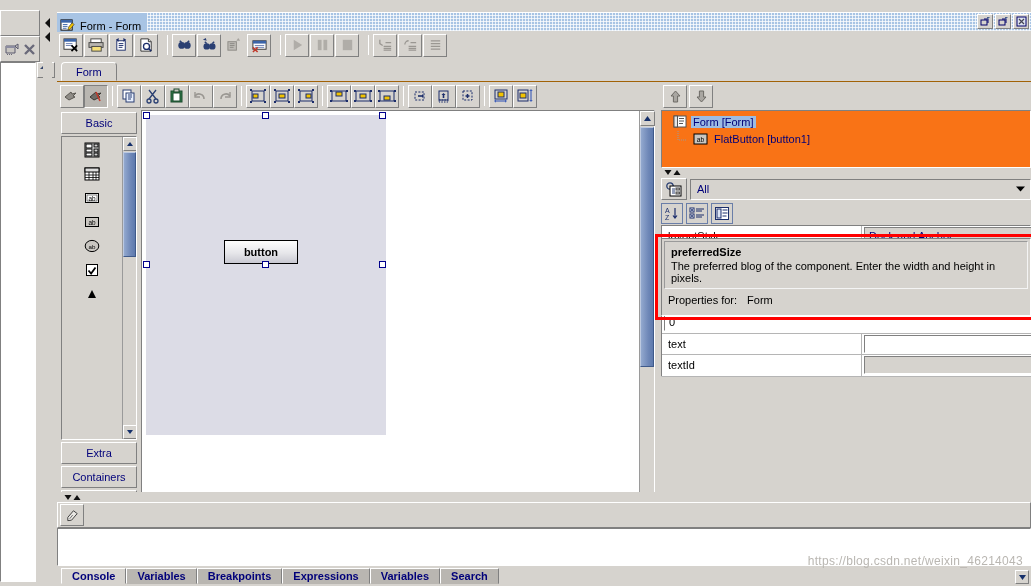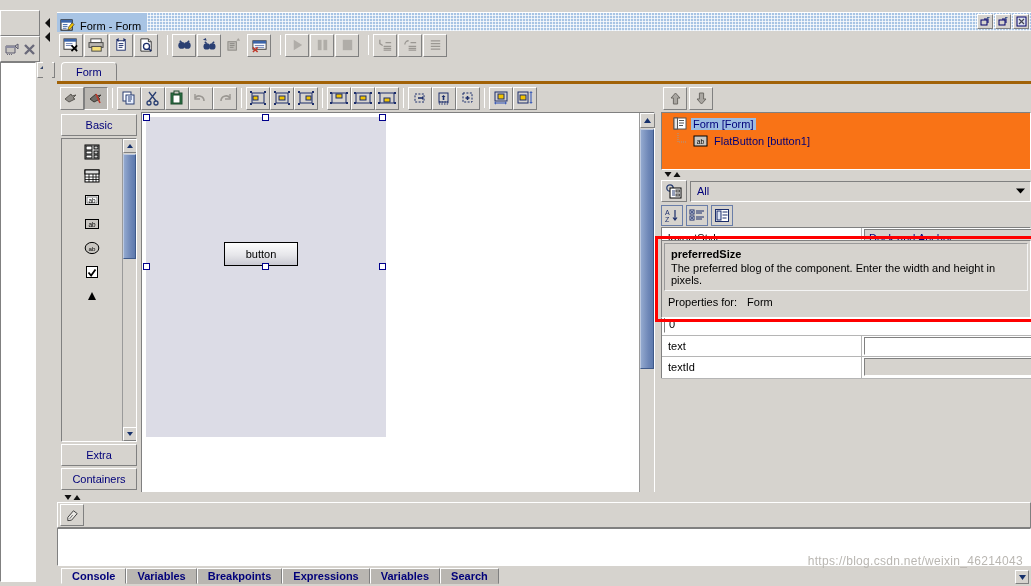--- a/index.html
+++ b/index.html
@@ -56,21 +56,21 @@
   .tbgrp { display: flex; gap: 1px; margin-right: 5px; }
   .tbbtn { width: 24px; height: 23px; background: #d6d3ce; display:flex; align-items:center; justify-content:center; }
   .tbsep { width: 1px; height: 20px; background: #9a9a9a; border-right: 1px solid #fff; margin: 0 4px; }
 
   
   .etabs { height: 22px; background: #d6d3ce; padding-left: 4px; display:flex; align-items:flex-end; }
   .etab { height: 19px; padding: 0 14px; background:#d6d3ce;
           border:1px solid; border-color:#ffffff #808080 transparent #ffffff;
           border-radius: 4px 4px 0 0; display:flex; align-items:center; color:#00007a; font-size:11px;}
 
-  .editorbody { position: relative; height: 490px; background: #d6d3ce; border-top:3px solid #a16207; }
+  .editorbody { position: relative; height: 490px; background: #d6d3ce; border-top:1px solid #a16207; }
 
   
   .designpane { position:absolute; left:2px; top:0; width:598px; height:490px; }
 
   .dtoolbar { height: 28px; background:#d6d3ce; display:flex; align-items:center; padding:2px 1px; }
   .dbtn { width: 24px; height: 23px; background:#d6d3ce; display:flex; align-items:center; justify-content:center;
           border:1px solid; border-color:#d6d3ce; }
   .dbtn.raisedb { border-color:#ffffff #808080 #808080 #ffffff; }
   .dbtn.sel { border-color:#808080 #ffffff #ffffff #808080; background:#b9b6b1; }
   .dsep { width:1px; height:20px; background:#9a9a9a; border-right:1px solid #fff; margin:0 4px; }
@@ -95,21 +95,21 @@
               border:1px solid; border-color:#bcc9e0 #3f5a8a #3f5a8a #bcc9e0; }
 
   
   .canvaswrap { flex:1; position:relative; background:#ffffff;
                 border:1px solid; border-color:#808080 #ffffff #ffffff #808080; margin-left:2px; }
   .formrect { position:absolute; left:4px; top:4px; width:240px; height:320px; background:#dcdce6; }
   .handle { position:absolute; width:7px; height:7px; background:#ffffff; border:1px solid #00008b; }
   .designbtn { position:absolute; left:78px; top:125px; width:74px; height:24px;
                background: linear-gradient(180deg,#fdfdfd 0%, #e6e6ea 55%, #c9c9d2 100%);
                border:1px solid #000; display:flex; align-items:center; justify-content:center;
-               font-size:11px; color:#000; }
+               font-size:11px; color:#000;font-weight:bold; }
   .cvscroll-v { position:absolute; right:0; top:0; width:15px; bottom:0; background:#d6d3ce;
                 border-left:1px solid #9a9a9a; }
   .cv-up,.cv-dn { position:absolute; left:0; width:15px; height:15px; background:#d6d3ce;
                   border:1px solid; border-color:#ffffff #808080 #808080 #ffffff;
                   display:flex;align-items:center;justify-content:center;}
   .cv-up{top:0}.cv-dn{bottom:0}
   .cv-thumb { position:absolute; left:0; top:16px; width:14px; height:240px;
               background:linear-gradient(90deg,#93a9cf,#6f88b8 60%,#5d79ad);
               border:1px solid; border-color:#bcc9e0 #3f5a8a #3f5a8a #bcc9e0; }
 

